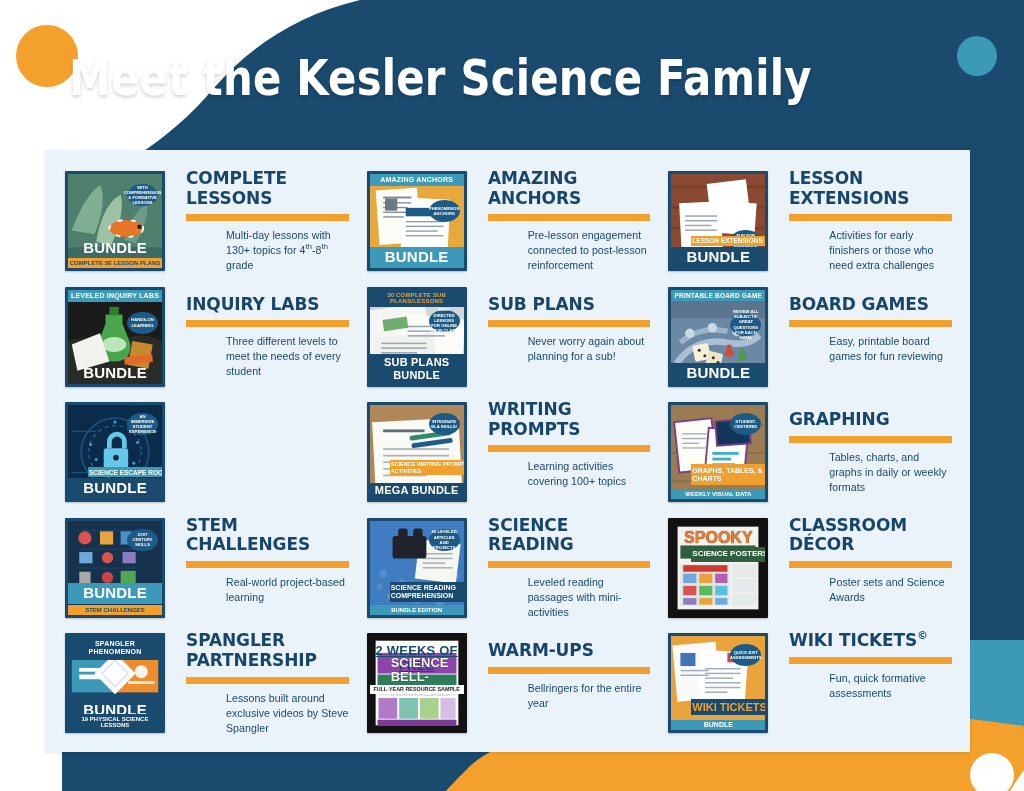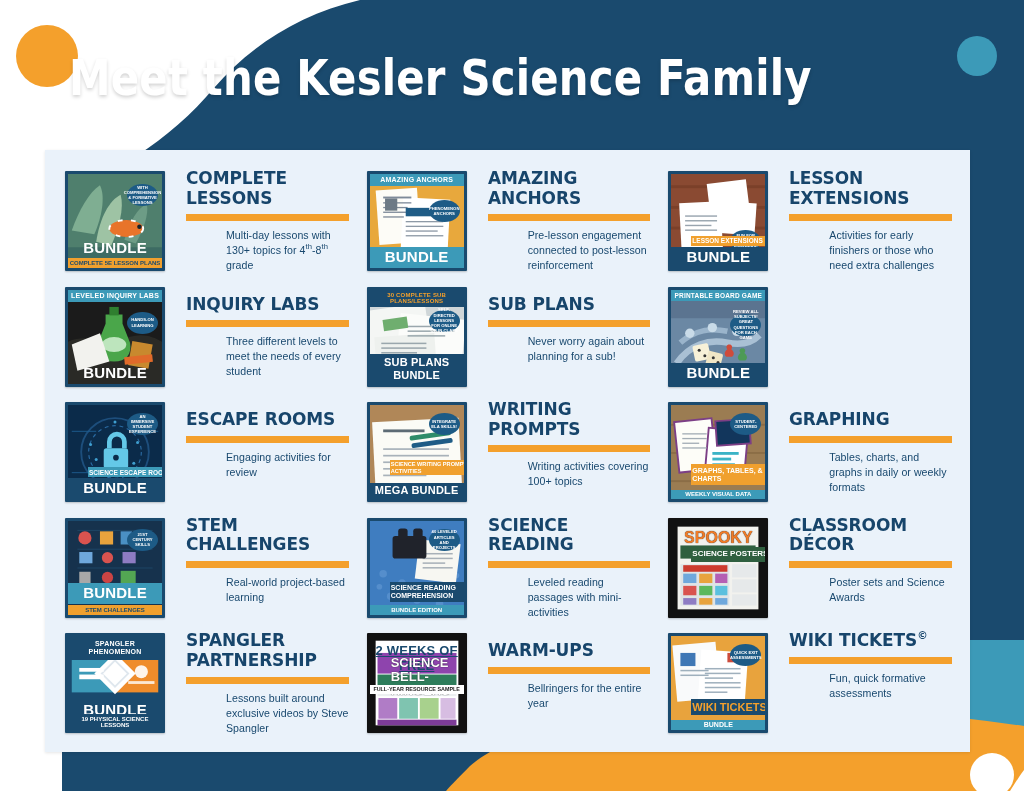--- a/index.html
+++ b/index.html
@@ -311,20 +311,25 @@
               <circle cx="45" cy="72" r="1.6" fill="#333"></circle>
                 <circle cx="50" cy="77" r="1.6" fill="#333"></circle>
               <path d="M62 58c3 0 4 3 2 5 3 2 4 6 1 8h-6c-3-2-2-6 1-8-2-2-1-5 2-5z" fill="#cf4b3a"></path>
               <path d="M76 62c3 0 4 3 2 5 3 2 4 6 1 8h-6c-3-2-2-6 1-8-2-2-1-5 2-5z" fill="#4d9a55"></path>
             </svg>
             <div class="t-top" style="background:#3c9ab8;font-size:6.5px;">Printable Board Game</div>
             <div class="t-badge" style="top:24px;">Review All Subjects! Great Questions for Each Game</div>
             <div class="t-bundle">BUNDLE</div>
           </div>
         </div>
+        <div class="txt">
+          <div class="item-title">BOARD GAMES</div>
+          <div class="rule"></div>
+          <div class="item-desc">Easy, printable board games for fun reviewing</div>
+        </div>
       </div>
 
       <div class="item mid">
         <div class="thumb-wrap">
           <div class="thumb">
             <svg class="t-art" viewBox="0 0 100 100">
               <rect width="100" height="100" fill="#0b2b4a"></rect>
               <circle cx="50" cy="50" r="36" fill="none" stroke="#1d4e7c" stroke-width="2"></circle>
               <circle cx="50" cy="50" r="28" fill="none" stroke="#2a6ba3" stroke-width="1.2" stroke-dasharray="4 4"></circle>
               <g stroke="#1e5c8f" stroke-width="1">
@@ -339,25 +344,20 @@
                  <circle cx="74" cy="40" r="1.6"></circle>
                   <circle cx="70" cy="62" r="1.6"></circle>
                   <circle cx="50" cy="18" r="1.6"></circle>
                 </g>
             </svg>
             <div class="t-badge" style="top:8px;">An Immersive Student Experience</div>
             <div class="t-band" style="bottom:22px;background:#3c9ab8;">Science Escape Rooms</div>
             <div class="t-bundle">BUNDLE</div>
           </div>
         </div>
-        <div class="txt">
-          <div class="item-title">ESCAPE ROOMS</div>
-          <div class="rule"></div>
-          <div class="item-desc">Engaging activities for review</div>
-        </div>
       </div>
 
       <div class="item tall">
         <div class="thumb-wrap">
           <div class="thumb">
             <svg class="t-art" viewBox="0 0 100 100">
               <rect width="100" height="100" fill="#b08758"></rect>
               <rect x="4" y="16" width="92" height="70" fill="#fbfbf6" transform="rotate(-3 50 51)"></rect>
               <g fill="#a8b2ba">
                 <rect x="14" y="46" width="70" height="1.8"></rect>
@@ -371,21 +371,21 @@
               <rect x="44" y="38" width="44" height="5" rx="2" fill="#1f5c86" transform="rotate(-8 66 40)"></rect>
             </svg>
             <div class="t-badge" style="top:8px;">Integrate ELA Skills!</div>
             <div class="t-band" style="bottom:24px;background:#f0a02e;color:#fff;font-size:5.6px;">Science Writing Prompt Activities</div>
             <div class="t-bundle small">MEGA BUNDLE</div>
           </div>
         </div>
         <div class="txt">
           <div class="item-title">WRITING PROMPTS</div>
           <div class="rule"></div>
-          <div class="item-desc">Writing activities covering 100+ topics</div>
+          <div class="item-desc">Learning activities covering 100+ topics</div>
         </div>
       </div>
 
       <div class="item mid">
         <div class="thumb-wrap">
           <div class="thumb">
             <svg class="t-art" viewBox="0 0 100 100">
               <rect width="100" height="100" fill="#9b7c52"></rect>
               <g fill="#8b6d46">
                   <rect y="20" width="100" height="2"></rect>

